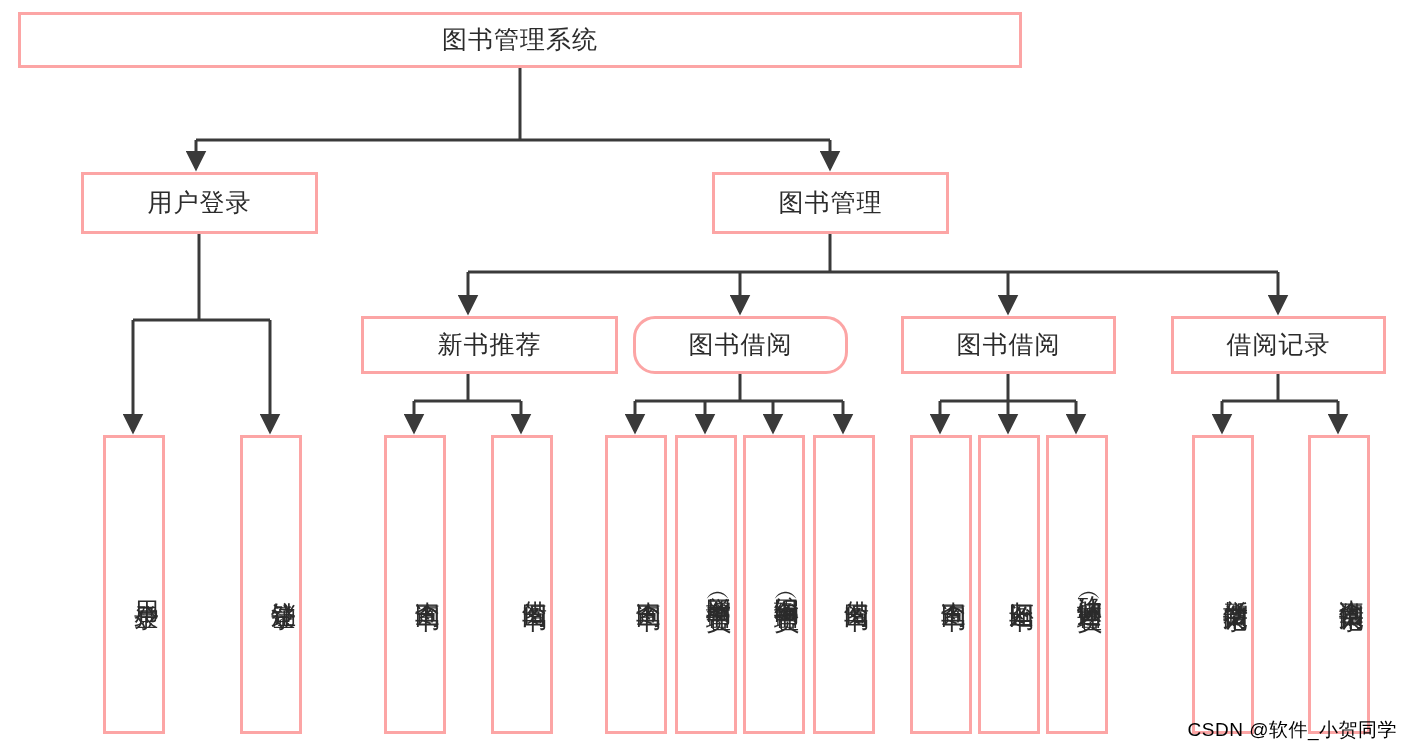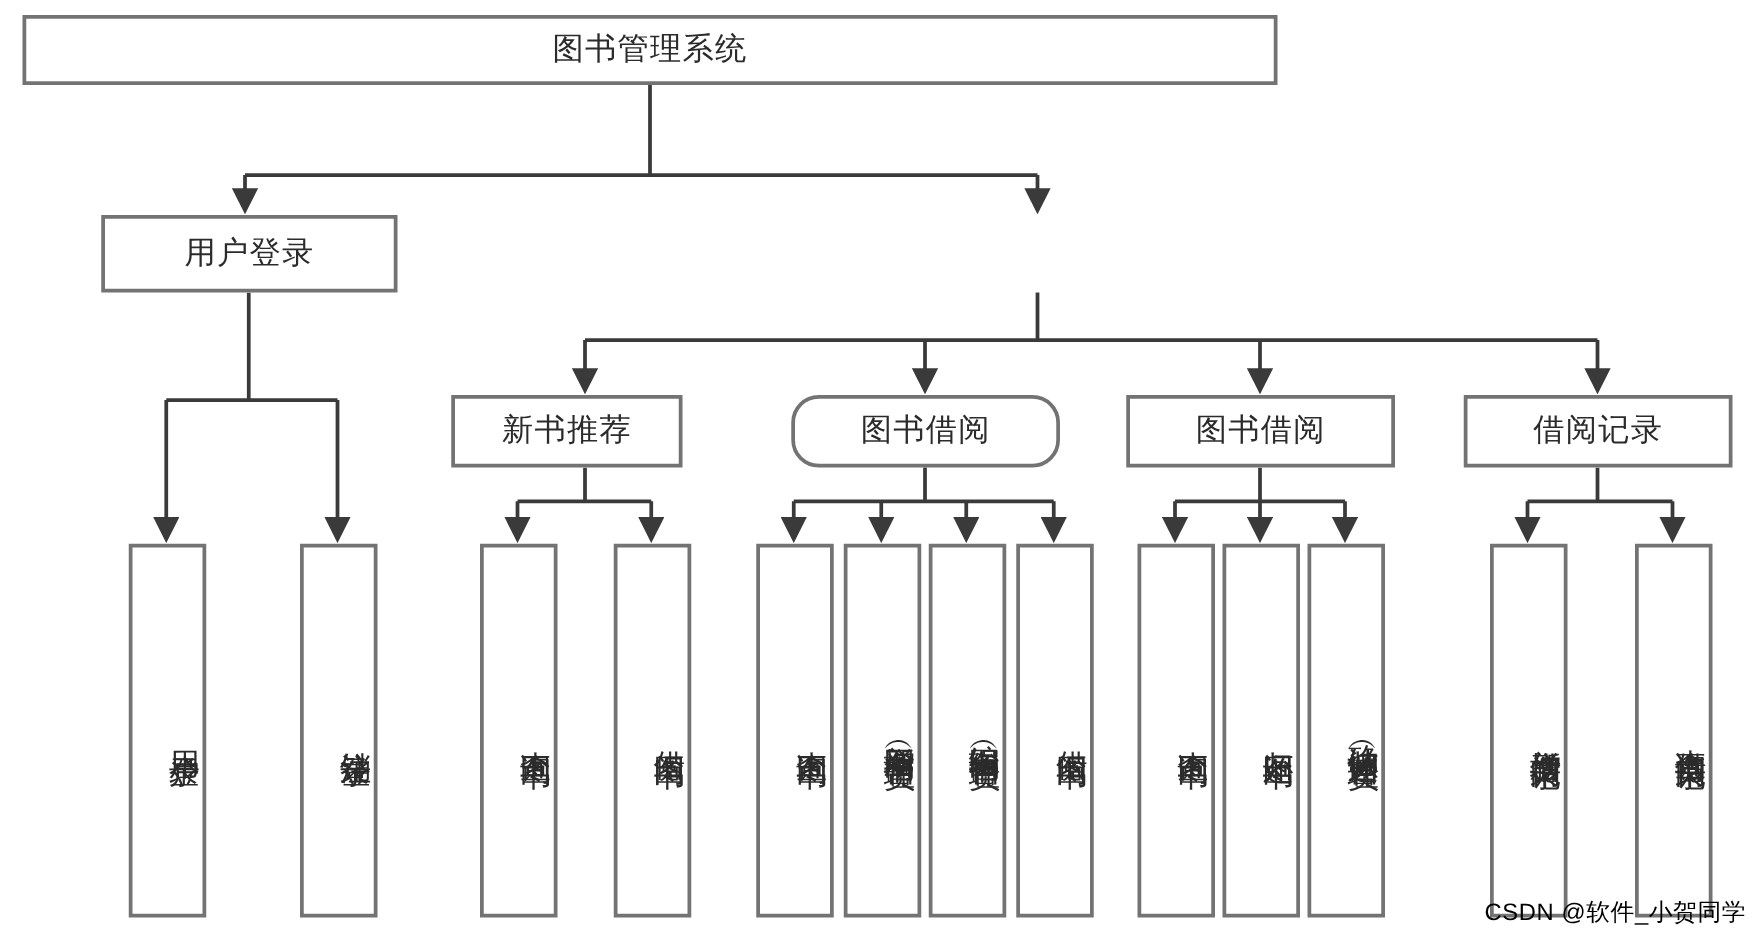--- a/index.html
+++ b/index.html
@@ -21,21 +21,21 @@
     position: absolute;
     left: 0;
     top: 0;
     width: 1405px;
     height: 747px;
     pointer-events: none;
   }
   .node {
     position: absolute;
     box-sizing: border-box;
-    border: 3px solid #737373;
+    border: 3px solid #fca5a5;
     background: #ffffff;
     display: flex;
     align-items: center;
     justify-content: center;
     color: #2b2b2b;
   }
   .node.horiz {
     font-size: 25px;
     letter-spacing: 1px;
     line-height: 1.1;
@@ -127,22 +127,25 @@
   </svg>
 
   <div class="node horiz" style="left:18px; top:12px; width:1004px; height:56px;">
     <span>图书管理系统</span>
   </div>
 
   <div class="node horiz" style="left:81px; top:172px; width:237px; height:62px;">
     <span>用户登录</span>
   </div>
 
-
-  <div class="node horiz" style="left:361px; top:316px; width:185px; height:58px;">
+  <div class="node horiz" style="left:712px; top:172px; width:237px; height:62px;">
+    <span>图书管理</span>
+  </div>
+
+  <div class="node horiz" style="left:361px; top:316px; width:257px; height:58px;">
     <span>新书推荐</span>
   </div>
 
   <div class="node horiz" style="left:633px; top:316px; width:215px; height:58px;border-radius:22px;">
     <span>图书借阅</span>
   </div>
 
   <div class="node horiz" style="left:901px; top:316px; width:215px; height:58px;">
     <span>图书借阅</span>
   </div>

